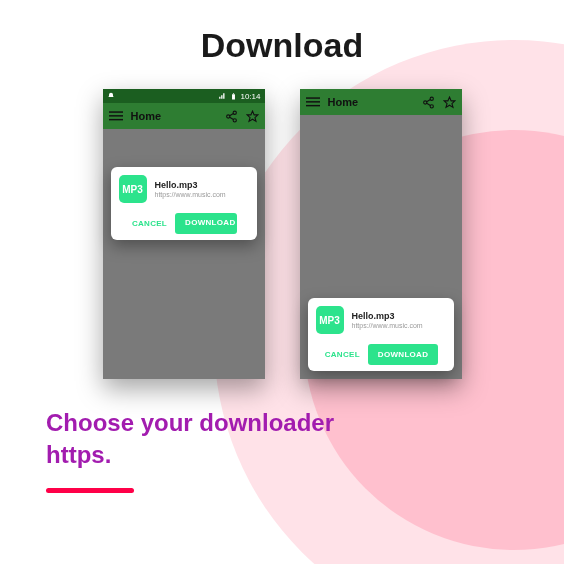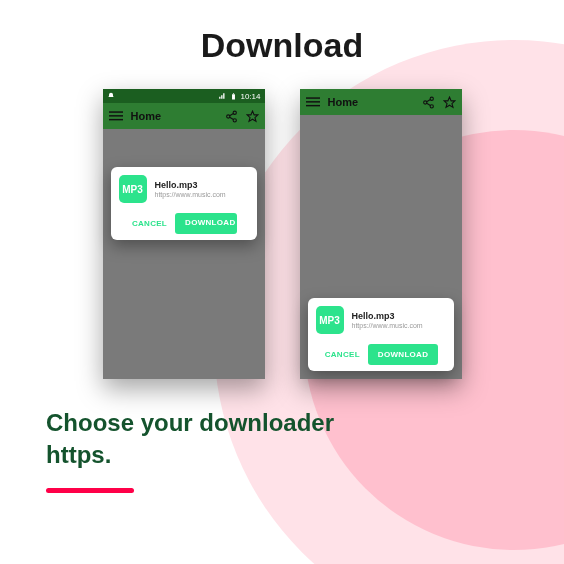--- a/index.html
+++ b/index.html
@@ -136,21 +136,21 @@
   text-align: center;
   cursor: pointer;
 }
 .btn-download.narrow { width: 62px; line-height: 1.1; }
 .caption {
   position: relative;
   z-index: 2;
   margin: 28px 4px 0 46px;
   font-size: 24px;
   font-weight: 800;
-  color: #14532d;
+  color: #a21caf;
   line-height: 1.35;
 }
 .underline {
   position: relative;
   z-index: 2;
   margin: 16px 0 0 46px;
   width: 88px;
   height: 5px;
   border-radius: 3px;
   background: #ff0048;

